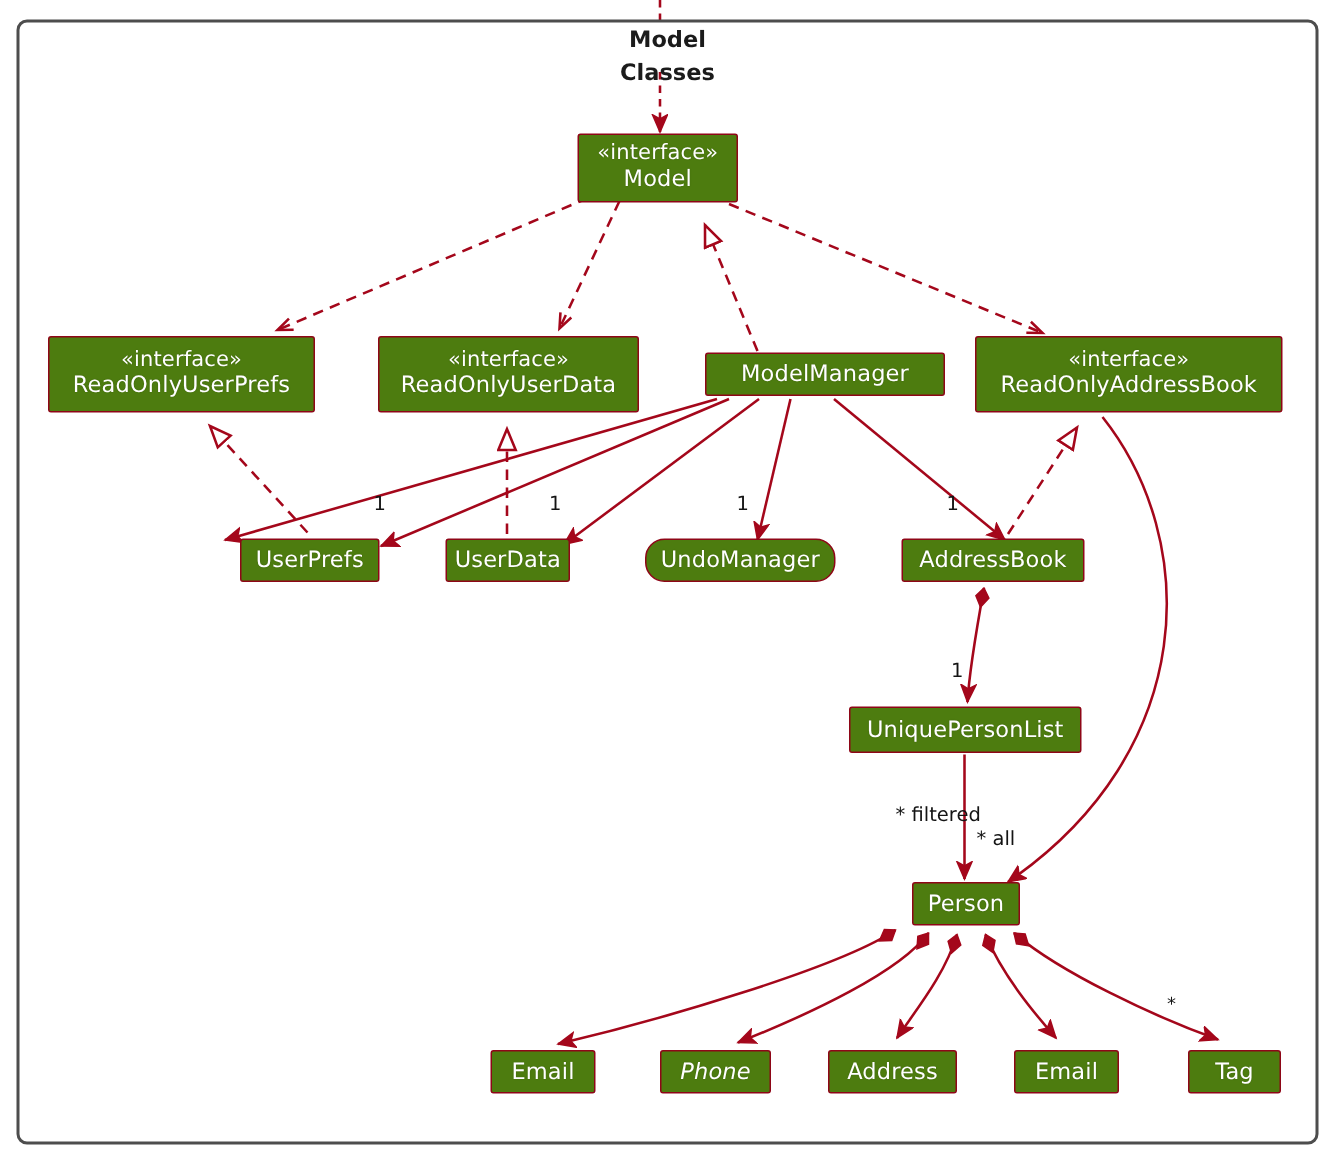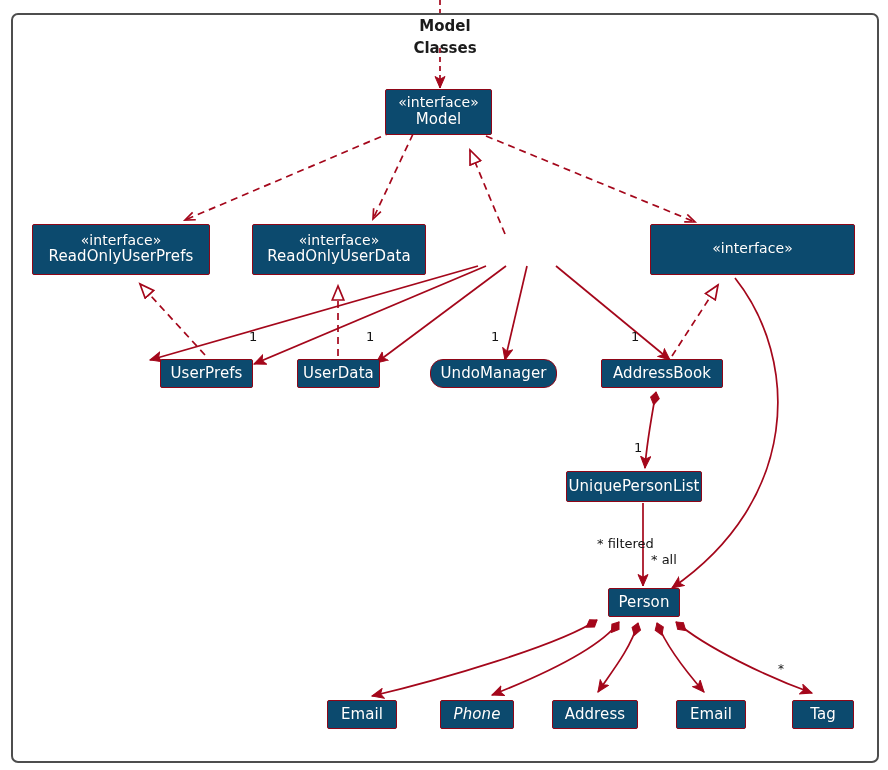--- a/index.html
+++ b/index.html
@@ -5,21 +5,21 @@
   html,body{margin:0;padding:0;background:#ffffff;}
   body{
     width:888px;height:770px;position:relative;overflow:hidden;
     font-family:"DejaVu Sans","Liberation Sans",sans-serif;
   }
   #canvas{position:absolute;left:0;top:0;width:888px;height:770px;}
   #svg{position:absolute;left:0;top:0;width:888px;height:770px;}
 
   .node{
     position:absolute;
-    background:#0c4a6e;
+    background:#4d7c0f;
     color:#ffffff;
     border:1px solid #8E0617;
     border-radius:2px;
     display:flex;flex-direction:column;align-items:center;justify-content:center;
     text-align:center;
     font-size:15px;
     line-height:1.12;
     letter-spacing:.1px;
     box-sizing:border-box;
     white-space:nowrap;
@@ -140,42 +140,46 @@
   <div class="node iface" style="left:32px;top:224px;width:178px;height:51px;">
     <span class="stereo">«interface»</span>
     <span class="nm">ReadOnlyUserPrefs</span>
   </div>
 
   <div class="node iface" style="left:252px;top:224px;width:174px;height:51px;">
     <span class="stereo">«interface»</span>
     <span class="nm">ReadOnlyUserData</span>
   </div>
 
+  <div class="node cls" style="left:470px;top:235px;width:160px;height:29px;">
+    <span class="nm">ModelManager</span>
+  </div>
 
   <div class="node iface" style="left:650px;top:224px;width:205px;height:51px;">
     <span class="stereo">«interface»</span>
+    <span class="nm">ReadOnlyAddressBook</span>
   </div>
 
   <div class="node cls" style="left:160px;top:359px;width:93px;height:29px;">
     <span class="nm">UserPrefs</span>
   </div>
 
   <div class="node cls" style="left:297px;top:359px;width:83px;height:29px;">
     <span class="nm">UserData</span>
   </div>
 
   <div class="node cls" style="left:430px;top:359px;width:127px;height:29px;border-radius:13px;">
     <span class="nm">UndoManager</span>
   </div>
 
   <div class="node cls" style="left:601px;top:359px;width:122px;height:29px;">
     <span class="nm">AddressBook</span>
   </div>
 
-  <div class="node cls" style="left:566px;top:471px;width:136px;height:31px;">
+  <div class="node cls" style="left:566px;top:471px;width:155px;height:31px;">
     <span class="nm">UniquePersonList</span>
   </div>
 
   <div class="node cls" style="left:608px;top:588px;width:72px;height:29px;">
     <span class="nm">Person</span>
   </div>
 
   <div class="node cls" style="left:327px;top:700px;width:70px;height:29px;">
     <span class="nm">Email</span>
   </div>

